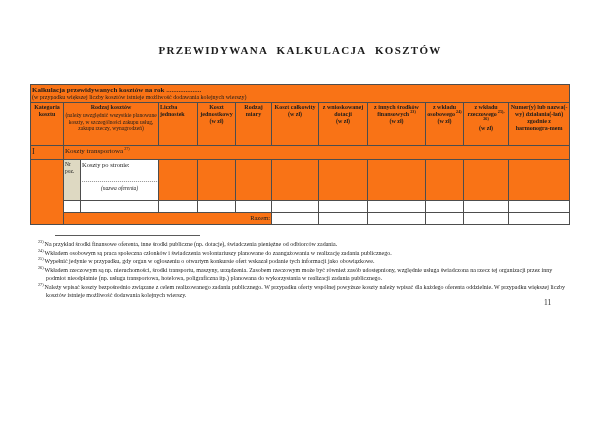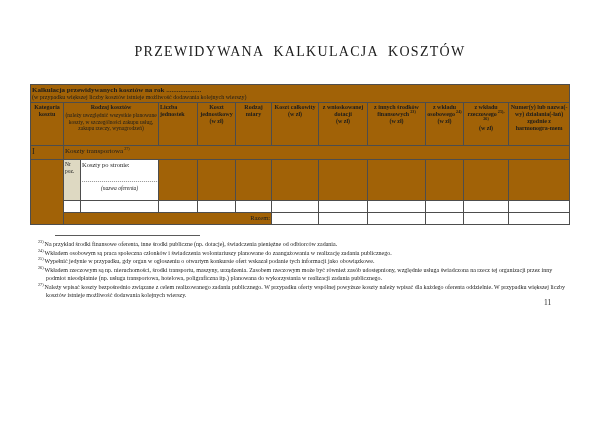--- a/index.html
+++ b/index.html
@@ -1,24 +1,24 @@
 <!DOCTYPE html>
 <html><head>
 <meta charset="utf-8">
 <style>
   html,body{margin:0;padding:0;}
   .page{position:relative;width:600px;height:424px;background:#ffffff;overflow:hidden;
         font-family:"Liberation Serif", serif;color:#1c1c1c;}
   .doc-title{position:absolute;top:44px;left:0;width:100%;text-align:center;
-             font-size:14px;font-weight:normal;letter-spacing:1.3px;word-spacing:5px;}
+             font-size:11px;font-weight:bold;letter-spacing:1.3px;word-spacing:5px;}
   table.calc{position:absolute;left:30px;top:84px;width:539px;table-layout:fixed;
              border-collapse:collapse;}
   table.calc td, table.calc th{border:1px solid #4d4d4d;overflow:hidden;
              vertical-align:top;padding:1px;font-weight:normal;}
-  .bg{background:#a16207;}
+  .bg{background:#f97316;}
   .caption-cell{text-align:left;padding:1px 3px;}
   .cap-bold{font-size:7px;font-weight:bold;line-height:8px;}
   .cap-note{font-size:6px;line-height:7px;}
   th{font-size:6px;line-height:7px;text-align:center;}
   .hb{font-weight:bold;}
   .hn{font-weight:normal;font-size:5.5px;line-height:6.5px;margin-top:1px;}
   .th-left{text-align:left;}
   sup{font-size:4.2px;line-height:0;vertical-align:super;margin-left:1px;}
   .sec-numeral{font-size:8px;font-weight:bold;vertical-align:middle;padding-left:3px;}
   .sec-label{font-size:7px;vertical-align:middle;padding-left:10px;}

